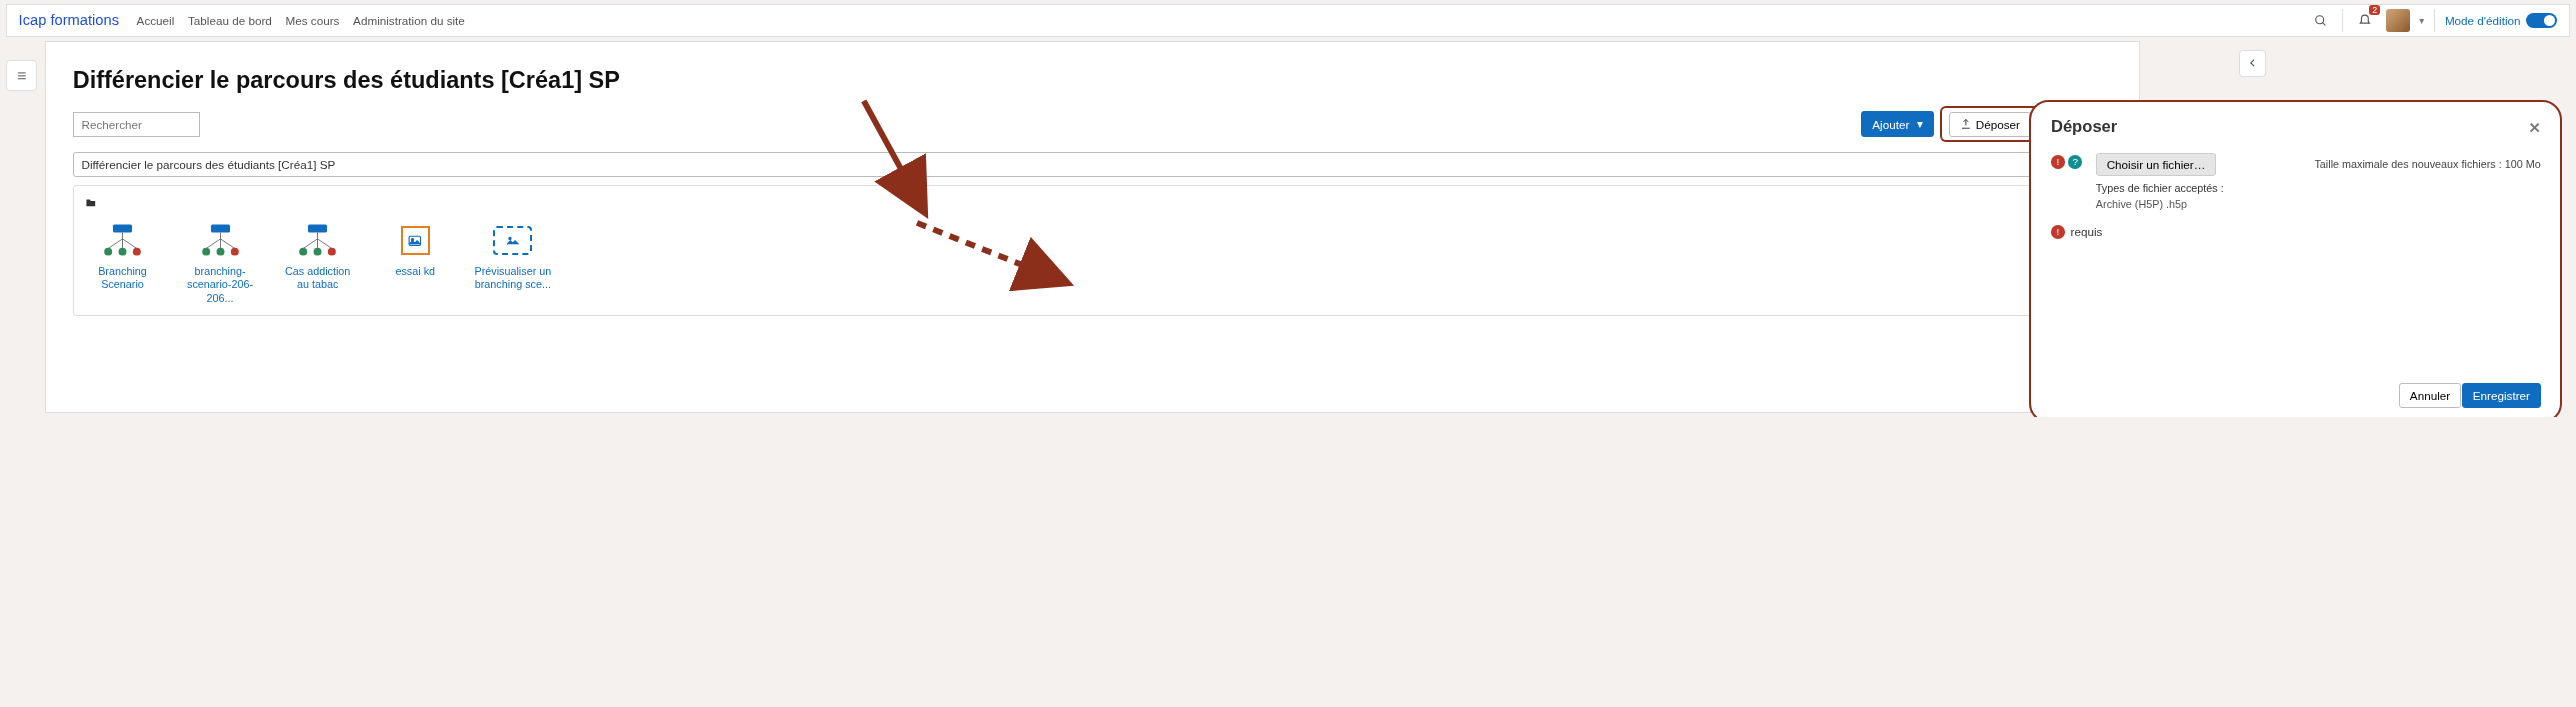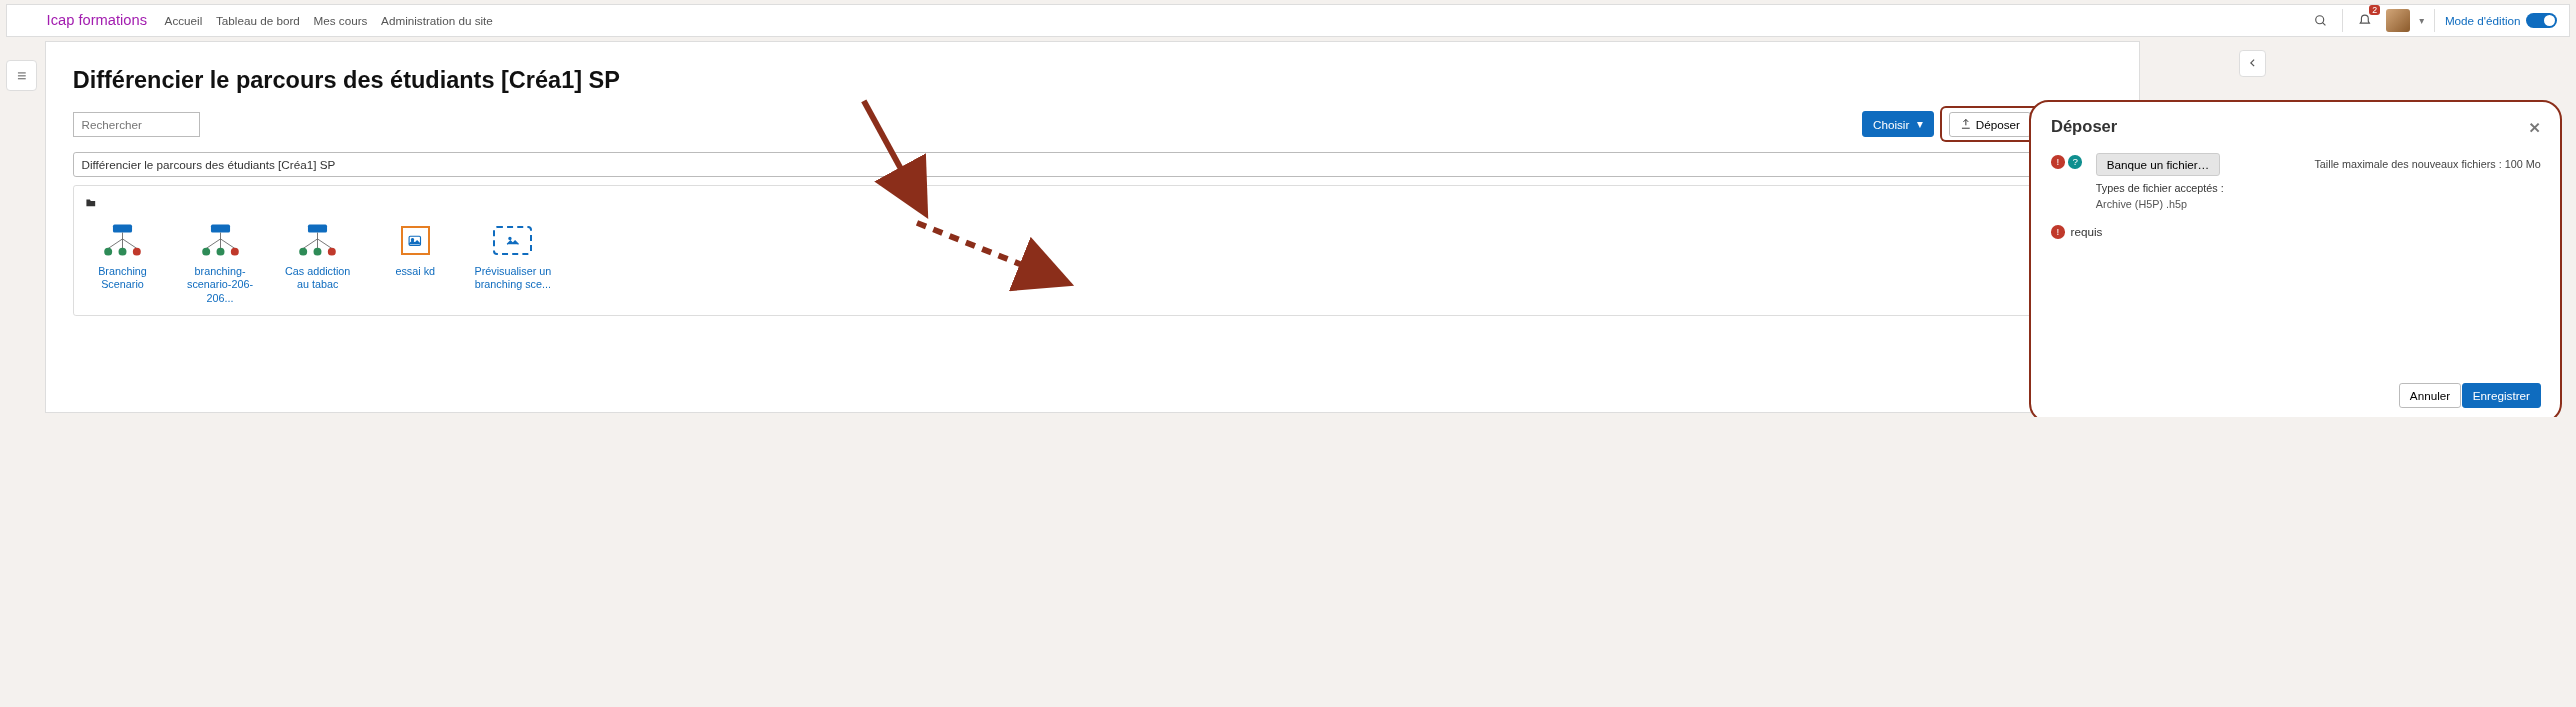--- a/index.html
+++ b/index.html
@@ -1,19 +1,19 @@
 <!DOCTYPE html>
 <html><head>
 <meta charset="utf-8">
 <style>
   * { box-sizing: border-box; margin: 0; padding: 0; }
   body { font-family: -apple-system, BlinkMacSystemFont, "Segoe UI", Arial, sans-serif; background: #f4f1ee; font-size: 12.7px; color: #333; }
   .outer { padding: 3.9px 5.9px; }
   .navbar { background: #fff; border: 1px solid #ddd; display: flex; align-items: center; padding: 3.9px 11.7px; height: 33px; }
-  .brand { font-size: 14.7px; color: #a21caf; margin-right: 17.6px; margin-left: 28px; }
+  .brand { font-size: 14.7px; color: #1d4ed8; margin-right: 17.6px; }
   .nav-links { display: flex; gap: 13.7px; flex: 1; }
   .nav-links a { color: #555; text-decoration: none; font-size: 11.7px; }
   .nav-right { display: flex; align-items: center; gap: 9.8px; }
   .icon-btn { width: 23.5px; height: 23.5px; display: flex; align-items: center; justify-content: center; position: relative; cursor: pointer; }
   .badge { position: absolute; top: -3.9px; right: -3.9px; background: #c0392b; color: #fff; font-size: 8.8px; padding: 0 2.9px; border-radius: 2.9px; }
   .avatar { width: 23.5px; height: 23.5px; border-radius: 2.9px; background: linear-gradient(135deg,#d2a679,#8b5a2b); }
   .edit-mode { color: #0f6cbf; font-size: 11.7px; display: flex; align-items: center; gap: 5.9px; }
   .toggle { width: 31px; height: 15.6px; background: #0f6cbf; border-radius: 7.8px; position: relative; cursor: pointer; }
   .toggle::after { content: ""; position: absolute; right: 2px; top: 2px; width: 11.7px; height: 11.7px; background: #fff; border-radius: 50%; }
   .divider { width: 1px; height: 23.5px; background: #ddd; }
@@ -134,21 +134,21 @@
       </div>
 
       <h1 class="page-title">Différencier le parcours des étudiants [Créa1] SP</h1>
 
 
 
       <div class="toolbar-row">
         <input class="search-box" placeholder="Rechercher" style="">
         <div class="spacer"></div>
         <button class="btn btn-primary">
-            <span>Choisir</span>
+            <span>Ajouter</span>
             <span class="caret"></span>
           </button>
         <span class="btn-upload highlight">
           <button class="btn">
             <svg width="11.7" height="11.7" viewBox="0 0 24 24" fill="none" stroke="#333" stroke-width="2">
                 <path d="M12 3v12M7 8l5-5 5 5M4 21h16"></path>
               </svg>
             <span>Déposer</span>
           </button>
         </span>
@@ -284,21 +284,21 @@
         <span>Déposer</span>
         <span class="close-x">✕</span>
       </div>
       <div class="form-row">
         <div class="form-icons">
           <div class="exclaim">!</div>
           <div class="help-q">?</div>
         </div>
         <div class="file-area">
           <div class="file-bar">
-            <button class="file-btn">Banque un fichier…</button>
+            <button class="file-btn">Choisir un fichier…</button>
             <span class="file-note">Taille maximale des nouveaux fichiers : 100 Mo</span>
           </div>
           <div class="types-label">Types de fichier acceptés :</div>
           <div class="types-val">Archive (H5P) .h5p</div>
         </div>
       </div>
       <div class="required-row">
         <div class="exclaim">!</div>
         <span>requis</span>
       </div>

